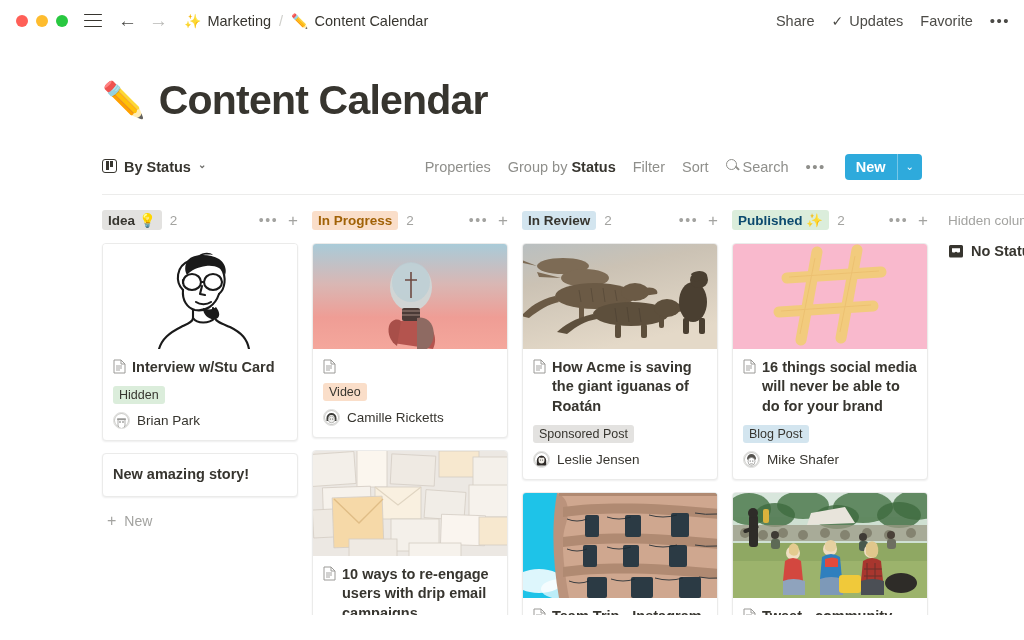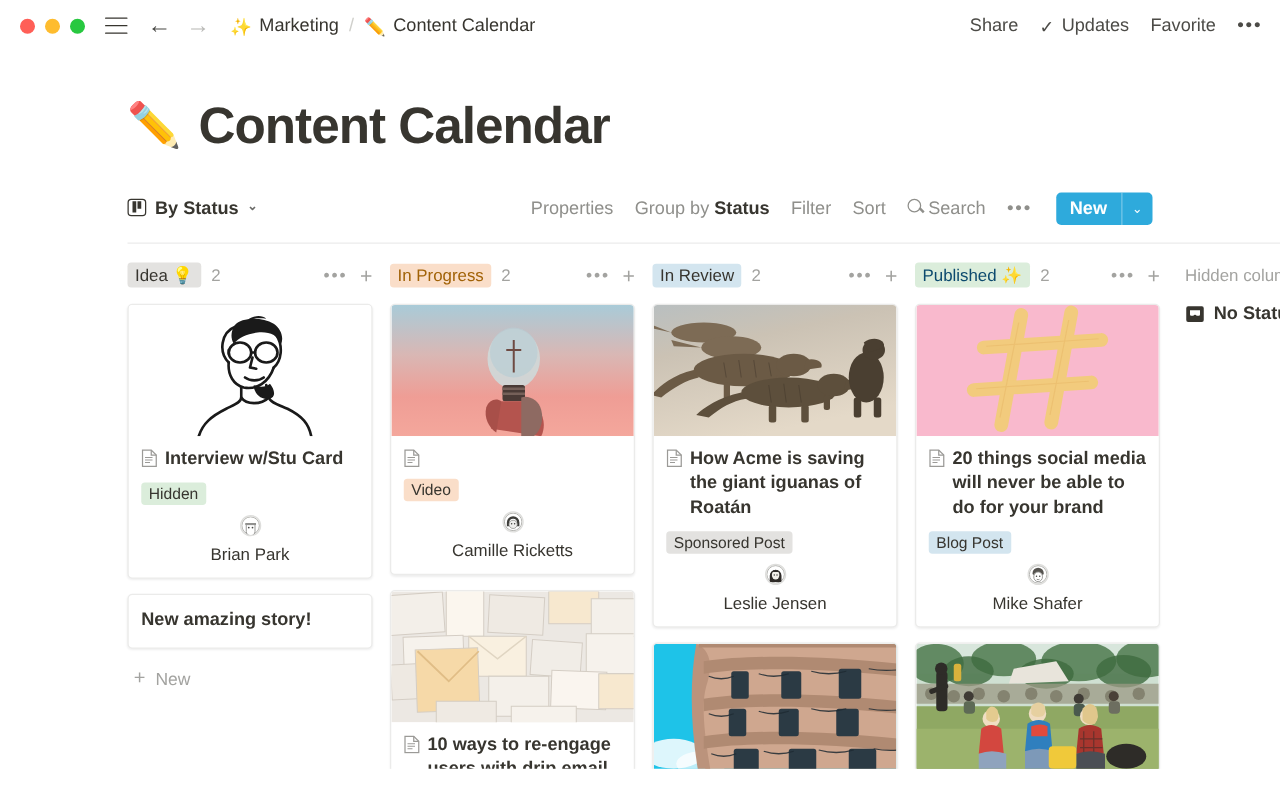--- a/index.html
+++ b/index.html
@@ -125,21 +125,21 @@
     gap: 0;
     height: 420px;
     overflow: hidden;
   }
   .column { width: 210px; flex: 0 0 210px; }
   .col-head {
     display: flex; align-items: center; gap: 8px;
     height: 22px; margin-bottom: 12px;
   }
   .status-tag {
-    font-size: 13.5px; font-weight: normal; border-radius: 3px; padding: 2px 6px;
+    font-size: 13.5px; font-weight: bold; border-radius: 3px; padding: 2px 6px;
     display: inline-flex; align-items: center; gap: 4px; white-space: nowrap;
   }
   .col-count { font-size: 13.5px; color: #a3a3a0; }
   .col-actions { margin-left: auto; display: flex; align-items: center; gap: 10px; padding-right: 14px; }
   .col-actions .dots2 { letter-spacing: 1.5px; font-size: 14px; color: #a3a3a0; cursor: pointer; }
   .col-actions .plus { font-size: 17px; color: #a3a3a0; line-height: 1; cursor: pointer; font-weight: 300; }
 
   .card {
     width: 196px;
     background: #fff;
@@ -156,21 +156,21 @@
     font-size: 14.5px; font-weight: bold; line-height: 1.33; color: #37352f;
     display: flex; gap: 6px; align-items: flex-start;
   }
   .doc-icon { flex: 0 0 auto; margin-top: 1px; }
   .card-tag {
     display: inline-block; margin-top: 9px;
     font-size: 12.5px; border-radius: 3px; padding: 2px 6px;
   }
   .card-person {
     display: flex; align-items: center; gap: 7px;
-    margin-top: 8px; font-size: 13.5px; color: #37352f; flex-direction: column;
+    margin-top: 8px; font-size: 13.5px; color: #37352f;
   }
   .avatar {
     width: 17px; height: 17px; border-radius: 50%;
     background: #f1f1ef; border: 1px solid #dededc;
     display: flex; align-items: center; justify-content: center;
     font-size: 10px; overflow: hidden; flex: 0 0 auto;
   }
   .card.plain .card-body { padding: 11px 10px; }
 
   .add-new {
@@ -628,21 +628,21 @@
           <div class="card-title">
             <svg class="doc-icon" width="13" height="15" viewBox="0 0 13 15">
               <path d="M1 1h7l4 4v9H1z" fill="#fff" stroke="#9b9a97" stroke-width="1"></path>
               <path d="M8 1v4h4" fill="none" stroke="#9b9a97" stroke-width="1"></path>
               <g stroke="#9b9a97" stroke-width="0.9">
                   <path d="M3 7h6"></path>
                   <path d="M3 9h6"></path>
                   <path d="M3 11h4"></path>
                 </g>
             </svg>
-            <span>20 things social media will never be able to do for your brand</span>
+            <span>16 things social media will never be able to do for your brand</span>
           </div>
           <span class="card-tag" style="background:#d3e5ef;color:#37352f">Blog Post</span>
           <div class="card-person">
             <span class="avatar">
               <svg width="15" height="15" viewBox="0 0 15 15">
                   <circle cx="7.5" cy="7.5" r="7" fill="#fff" stroke="#b5b5b2" stroke-width="0.8"></circle>
                   <path d="M3 6.6a4.5 4.5 0 0 1 9 0c0 1-0.6 1.2-1 1.2H4c-0.4 0-1-0.2-1-1.2z" fill="#55534f"></path>
                   <ellipse cx="7.5" cy="9.4" rx="3.5" ry="3.9" fill="#fff" stroke="#8d8d8a" stroke-width="0.7"></ellipse>
                   <circle cx="6.2" cy="9" r="0.6" fill="#3d3d3a"></circle>
                   <circle cx="8.8" cy="9" r="0.6" fill="#3d3d3a"></circle>

